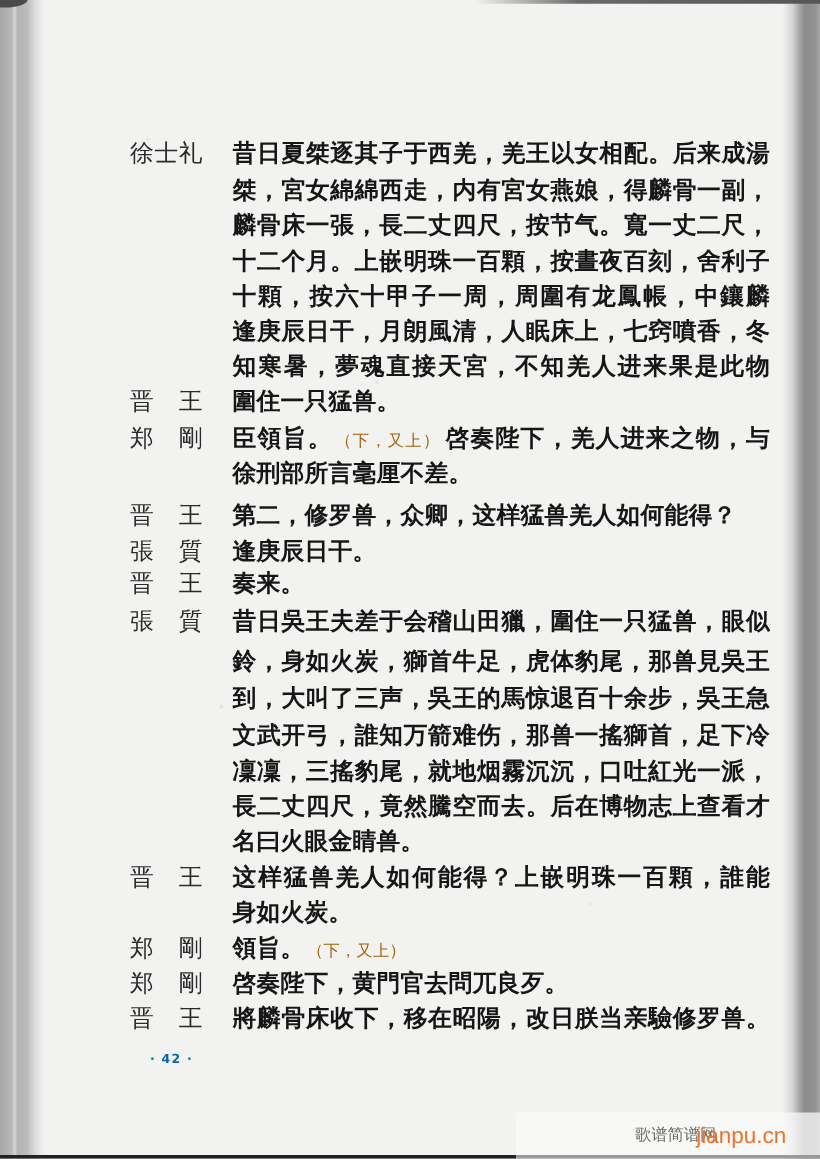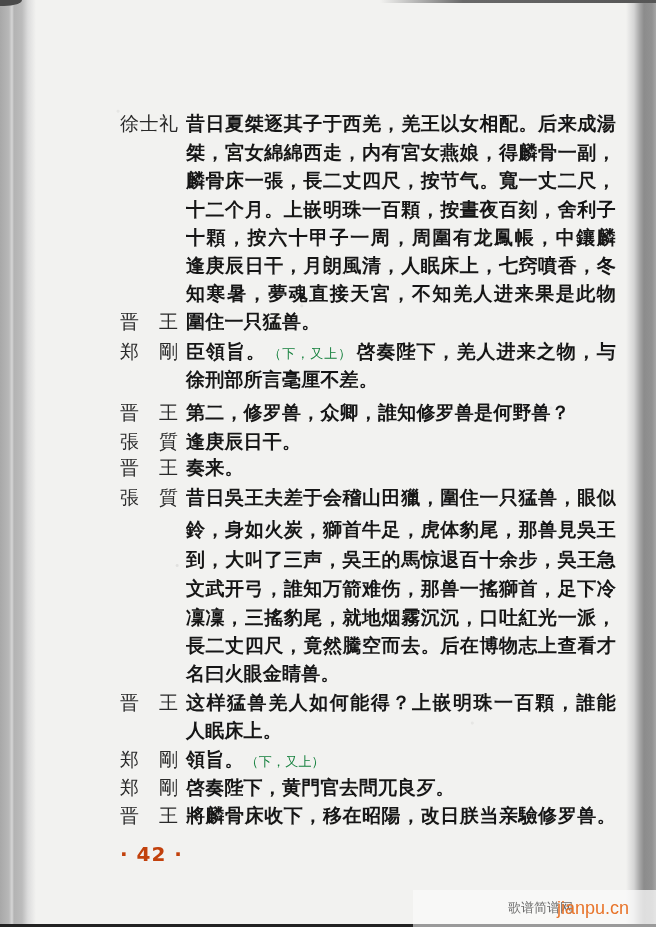--- a/index.html
+++ b/index.html
@@ -40,36 +40,36 @@
     background: #4a4a4a; border-bottom-right-radius: 18px 6px;
   }
 
   .line {
     position: absolute; left: 0; height: 22px; line-height: 22px;
     font-size: 19px; white-space: nowrap;
   }
   .speaker {
     position: absolute; left: 104px; width: 58px; top: 0;
     text-align: justify; text-align-last: justify;
-    color: #2a2a2a; font-size: 19px; margin-left: 16px;
+    color: #2a2a2a; font-size: 19px;
   }
   .content {
     position: absolute; left: 186px; top: 0; white-space: nowrap;
     color: #161616; font-weight: bold; letter-spacing: 0.2px;
   }
   .content.full {
     width: 430px; white-space: normal;
     text-align: justify; text-align-last: justify;
     overflow: hidden; height: 22px;
   }
-  .stage { font-size: 13px; font-weight: normal; color: #15803d; padding: 0 4px 0 2px; }
+  .stage { font-size: 13px; font-weight: normal; color: #a16207; padding: 0 4px 0 2px; }
 
   .page-number {
-    position: absolute; left: 120px; top: 842px; font-size: 20px; font-weight: bold;
-    color: #c2410c; letter-spacing: 1px;
+    position: absolute; left: 120px; top: 842px; font-size: 10px; font-weight: bold;
+    color: #0369a1; letter-spacing: 1px;
     font-family: "DejaVu Sans", sans-serif;
   }
 
   .watermark {
     position: absolute; left: 413px; top: 890px; width: 243px; height: 34px;
     background: rgba(250,250,250,0.75);
   }
   .wm-site {
     position: absolute; left: 95px; top: 9px; font-size: 13px; color: #6b6b6b;
     font-family: "DejaVu Sans", sans-serif;
@@ -124,21 +124,21 @@
   </div>
   <div class="line" style="top:340px">
     <span class="speaker">郑剛</span>
     <span class="content full"><span>臣領旨。</span><span class="stage">（下，又上）</span><span>啓奏陛下，羌人进来之物，与</span></span>
   </div>
   <div class="line" style="top:368px">
     <span class="content">徐刑部所言毫厘不差。</span>
   </div>
   <div class="line" style="top:401px">
     <span class="speaker">晋王</span>
-    <span class="content">第二，修罗兽，众卿，誰知修罗兽是何野兽？</span>
+    <span class="content">第二，修罗兽，众卿，这样猛兽羌人如何能得？</span>
   </div>
   <div class="line" style="top:430px">
     <span class="speaker">張質</span>
     <span class="content">逢庚辰日干。</span>
   </div>
   <div class="line" style="top:456px">
     <span class="speaker">晋王</span>
     <span class="content">奏来。</span>
   </div>
   <div class="line" style="top:486px">
@@ -161,21 +161,21 @@
     <span class="content full">長二丈四尺，竟然騰空而去。后在博物志上查看才知</span>
   </div>
   <div class="line" style="top:662px">
     <span class="content">名曰火眼金睛兽。</span>
   </div>
   <div class="line" style="top:691px">
     <span class="speaker">晋王</span>
     <span class="content full">这样猛兽羌人如何能得？上嵌明珠一百顆，誰能</span>
   </div>
   <div class="line" style="top:719px">
-    <span class="content">人眠床上。</span>
+    <span class="content">身如火炭。</span>
   </div>
   <div class="line" style="top:748px">
     <span class="speaker">郑剛</span>
     <span class="content"><span>領旨。</span><span class="stage">（下，又上）</span></span>
   </div>
   <div class="line" style="top:776px">
     <span class="speaker">郑剛</span>
     <span class="content">啓奏陛下，黄門官去問兀良歹。</span>
   </div>
   <div class="line" style="top:804px">

